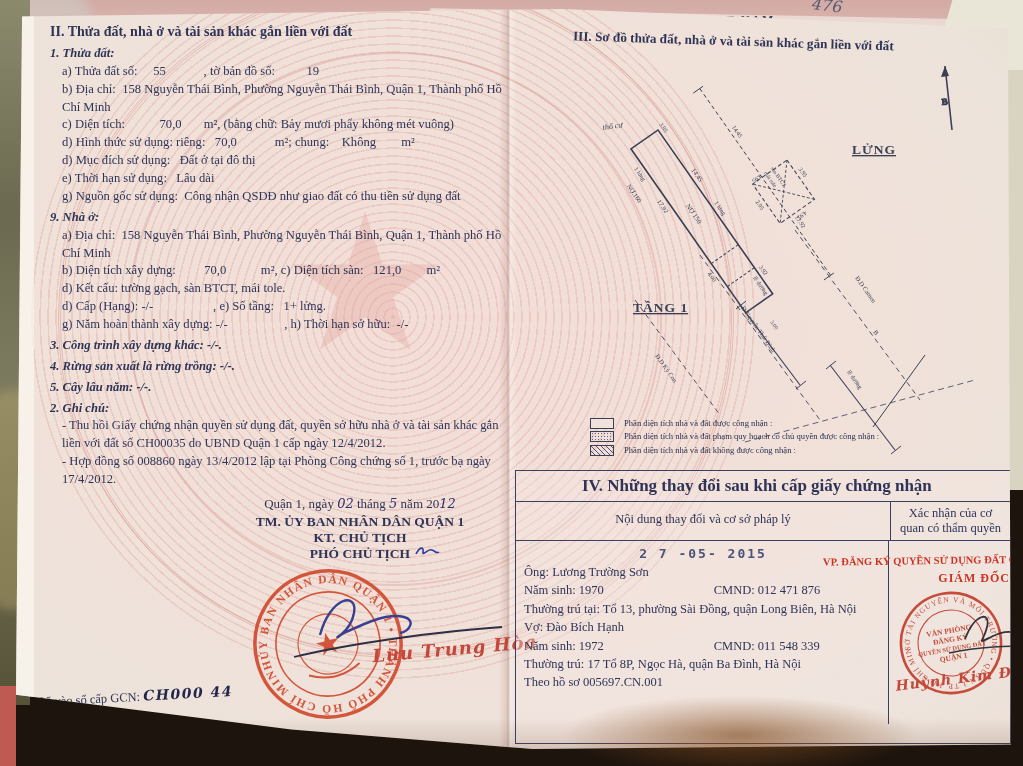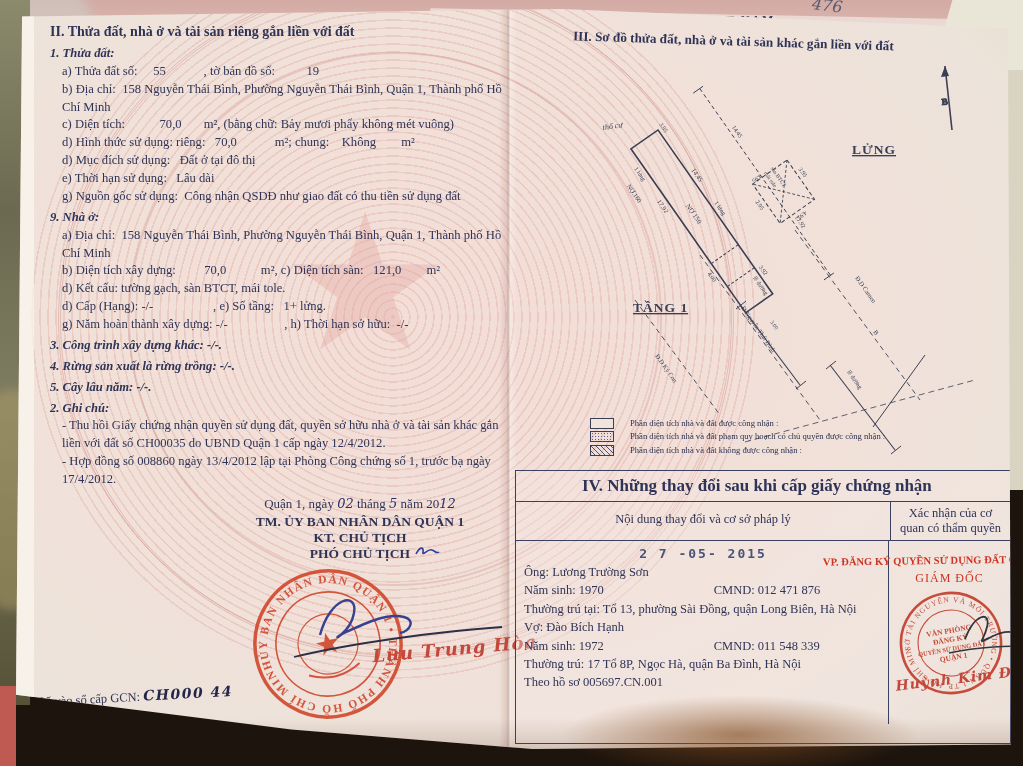--- a/index.html
+++ b/index.html
@@ -63,21 +63,21 @@
   .redname{position:absolute;left:362px;top:638px;font-size:18px;transform:rotate(-5deg);
      color:#c3473a;font-family:"DejaVu Serif",serif;font-style:italic;font-weight:bold;letter-spacing:1px;}
   .gcnline{position:absolute;left:28px;top:688px;font-size:12.5px;transform:rotate(-3deg);color:#2f3457;}
   .gcnhand{font-family:"DejaVu Serif",serif;font-style:italic;font-weight:bold;color:#23264a;
      font-size:14px;letter-spacing:1.5px;}
   
   .s3-title{position:absolute;left:563px;top:34px;width:360px;font-weight:bold;font-size:13.2px;
      transform:rotate(1.8deg);}
   .diagram{position:absolute;left:545px;top:50px;width:460px;height:425px;pointer-events:none;}
   .legend{position:absolute;left:580px;top:417px;font-size:8.6px;line-height:1.55;color:#2b3050;}
-  .legend-row{display:flex;align-items:center;gap:16px;}
+  .legend-row{display:flex;align-items:center;gap:10px;}
   .sw{width:22px;height:9px;border:1px solid #3a3f55;flex:0 0 auto;background:#f0e3dc;}
   .sw.dots{background:radial-gradient(circle,#51639f 0.8px,rgba(0,0,0,0) 0.9px);background-size:3px 3px;}
   .sw.hatch{background:repeating-linear-gradient(45deg,rgba(0,0,0,0) 0 2.5px,#4a5578 2.5px 3.5px);}
   
   .s4{position:absolute;left:505px;top:470px;width:494px;height:272px;
      border:1.4px solid #3a4060;background:rgba(246,233,228,.35);font-size:12.5px;}
   .s4-title{border-bottom:1.4px solid #3a4060;font-weight:bold;font-size:17px;
      padding:5px 4px 5px 66px;}
   .s4-heads{display:flex;border-bottom:1.4px solid #3a4060;}
   .s4-h1{width:358px;border-right:1.4px solid #3a4060;text-align:center;padding:10px 8px;}
@@ -85,22 +85,22 @@
   .s4-body{display:flex;height:183px;}
   .s4-c1{width:358px;border-right:1.4px solid #3a4060;padding:3px 6px 0 8px;}
   .s4-c2{flex:1;position:relative;}
   .datestamp{text-align:center;color:#49547b;font-family:"DejaVu Sans Mono",monospace;
      font-weight:bold;font-size:13px;letter-spacing:2px;}
   .r-center{text-align:center;}
   .pair{display:flex;} .pair span:first-child{width:53%;}
   .s4-c1 div{line-height:1.47;}
   .vpline1{position:absolute;left:-66px;top:14px;width:230px;color:#cc3322;font-weight:bold;
      font-size:10.5px;white-space:nowrap;transform:rotate(-.8deg);}
-  .vpline2{position:absolute;left:0;top:30px;width:100%;text-align:center;color:#cc3322;
-     font-weight:normal;font-size:12px;letter-spacing:1px;}
+  .vpline2{position:absolute;left:0;top:30px;width:100%;text-align:right;color:#cc3322;
+     font-weight:bold;font-size:12px;letter-spacing:1px;}
   .stamp-vp{position:absolute;left:8px;top:48px;width:108px;height:108px;opacity:.9;}
   .vpsig{position:absolute;left:58px;top:60px;width:90px;height:60px;}
   .vpname{position:absolute;left:6px;top:128px;white-space:nowrap;color:#c3473a;font-size:14px;
      font-family:"DejaVu Serif",serif;font-style:italic;font-weight:bold;transform:rotate(-7deg);letter-spacing:1px;}
   text{font-family:"Liberation Serif",serif;}
 </style>
 </head>
 <body>
 
 <div class="photo">
@@ -117,21 +117,21 @@
 
   <div class="page">
     <div class="guilloche"></div>
     <div class="guilloche-ring"></div>
     <div class="guilloche-ring2"></div>
     <div class="guilloche-star">★</div>
     <div class="page-margin"></div>
     <div class="fold"></div>
 
     <div class="colL">
-      <div class="s2-title">II. Thửa đất, nhà ở và tài sản riêng gắn liền với đất</div>
+      <div class="s2-title">II. Thửa đất, nhà ở và tài sản khác gắn liền với đất</div>
       <div class="h-item">1. Thửa đất:</div>
       <div class="line">a) Thửa đất số:     55            , tờ bản đồ số:          19</div>
       <div class="line">b) Địa chỉ:  158 Nguyễn Thái Bình, Phường Nguyễn Thái Bình, Quận 1, Thành phố Hồ Chí Minh</div>
       <div class="line">c) Diện tích:           70,0       m², (bằng chữ: Bảy mươi phẩy không mét vuông)</div>
       <div class="line">d) Hình thức sử dụng: riêng:   70,0            m²; chung:    Không        m²</div>
       <div class="line">d) Mục đích sử dụng:   Đất ở tại đô thị</div>
       <div class="line">e) Thời hạn sử dụng:   Lâu dài</div>
       <div class="line">g) Nguồn gốc sử dụng:  Công nhận QSDĐ như giao đất có thu tiền sử dụng đất</div>
       <div class="h-item">9. Nhà ở:</div>
       <div class="line">a) Địa chỉ:  158 Nguyễn Thái Bình, Phường Nguyễn Thái Bình, Quận 1, Thành phố Hồ Chí Minh</div>

